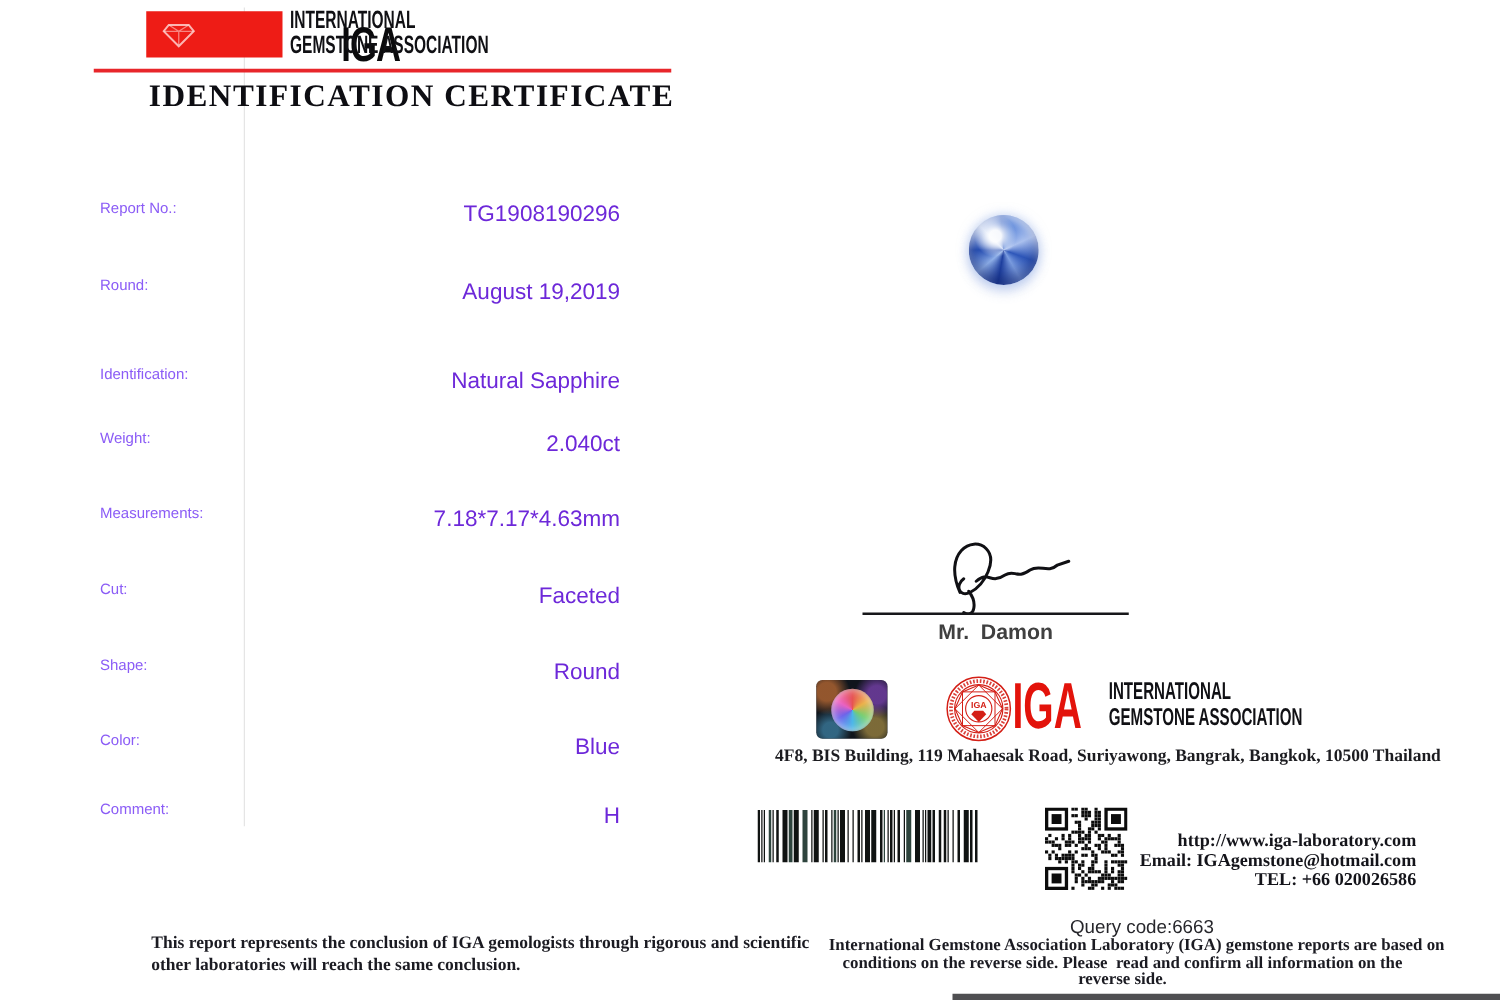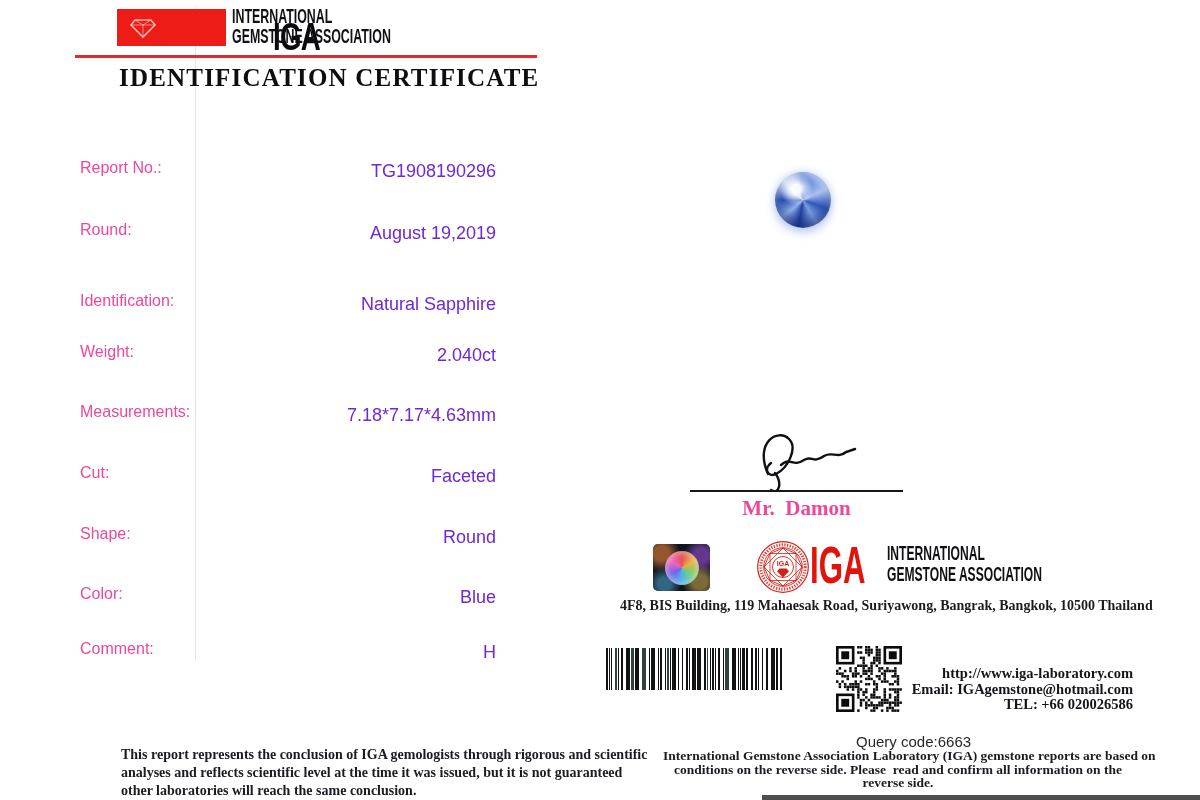--- a/index.html
+++ b/index.html
@@ -14,37 +14,37 @@
   .logo-iga{left:156px;top:11px;font-size:39px;line-height:34px;font-weight:bold;color:#0a0a0c;
             transform:scaleX(.71);transform-origin:left top;letter-spacing:-1px;}
   .org-top{left:232px;top:7px;font-weight:bold;color:#101014;font-size:20px;line-height:19.5px;}
   .org-top .cond{transform:scaleX(.62);}
   .red-rule{left:75px;top:55px;width:462px;height:3px;background:#e8262b;}
   .title{left:119px;top:64px;font-family:"Liberation Serif",serif;font-weight:bold;
          font-size:25px;letter-spacing:1.2px;color:#0d0d12;}
 
   
   .frow{position:absolute;left:80px;width:430px;height:22px;}
-  .flabel{position:absolute;left:0;top:0;font-size:16px;color:#ec4899;}
+  .flabel{position:absolute;left:0;top:0;font-size:12px;color:#8b5cf6;}
   .fvalue{position:absolute;right:14px;top:2px;font-size:18px;color:#6d28d9;}
 
   
   .gem{left:775px;top:172px;width:56px;height:56px;border-radius:50%;
        background:
          radial-gradient(circle at 38% 30%, rgba(255,255,255,.95) 0 9%, rgba(255,255,255,0) 32%),
          conic-gradient(from 15deg at 50% 50%, #5b86d9, #aac0ee 50deg, #2e57ba 95deg, #7b9de0 135deg,
             #1e3f9f 175deg, #8fb0e9 215deg, #2a52b5 255deg, #c2d3f4 300deg, #3a66c6 340deg, #5b86d9 360deg);
        box-shadow:0 0 9px rgba(140,170,230,.55), 0 6px 9px rgba(120,150,220,.3),
                   inset 0 -7px 10px rgba(10,25,90,.45), inset 0 4px 6px rgba(255,255,255,.55);}
 
   
   .sig-svg{left:690px;top:424px;width:215px;height:68px;}
   .sig-line{left:690px;top:490px;width:213px;height:2px;background:#17171a;}
   .sig-name{left:690px;top:496px;width:213px;text-align:center;
-            font-family:Liberation Serif, serif;font-weight:bold;font-size:21px;color:#ec4899;}
+            font-family:Liberation Sans, sans-serif;font-weight:bold;font-size:17px;color:#404040;}
 
   
   .holo{left:653px;top:544px;width:57px;height:47px;border-radius:5px;background:#10151c;overflow:hidden;}
   .holo-spots{position:absolute;inset:0;background:
       radial-gradient(circle at 15% 20%, rgba(255,140,60,.55) 0 12%, transparent 30%),
       radial-gradient(circle at 85% 25%, rgba(180,90,255,.5) 0 12%, transparent 30%),
       radial-gradient(circle at 20% 85%, rgba(90,200,255,.45) 0 10%, transparent 28%),
       radial-gradient(circle at 82% 80%, rgba(255,210,90,.45) 0 12%, transparent 30%);}
   .holo-globe{position:absolute;left:50%;top:50%;width:34px;height:34px;transform:translate(-50%,-50%);
       border-radius:50%;opacity:.9;
@@ -433,21 +433,20 @@
 
   <div class="abs contact">
     <div>http://www.iga-laboratory.com</div>
     <div>Email: IGAgemstone@hotmail.com</div>
     <div>TEL: +66 020026586</div>
   </div>
   <div class="abs querycode">Query code:6663</div>
 
   <div class="abs disclaimer">
     <div class="pre">This report represents the conclusion of IGA gemologists through rigorous and scientific</div>
-    <div class="pre">analyses and reflects scientific level at the time it was issued, but it is not guaranteed</div>
     <div class="pre">other laboratories will reach the same conclusion.</div>
   </div>
   <div class="abs notice">
     <div class="pre">International Gemstone Association Laboratory (IGA) gemstone reports are based on</div>
     <div class="pre">conditions on the reverse side. Please  read and confirm all information on the</div>
     <div class="pre">reverse side.</div>
   </div>
 
   <div class="abs bottombar"></div>
 </div>

